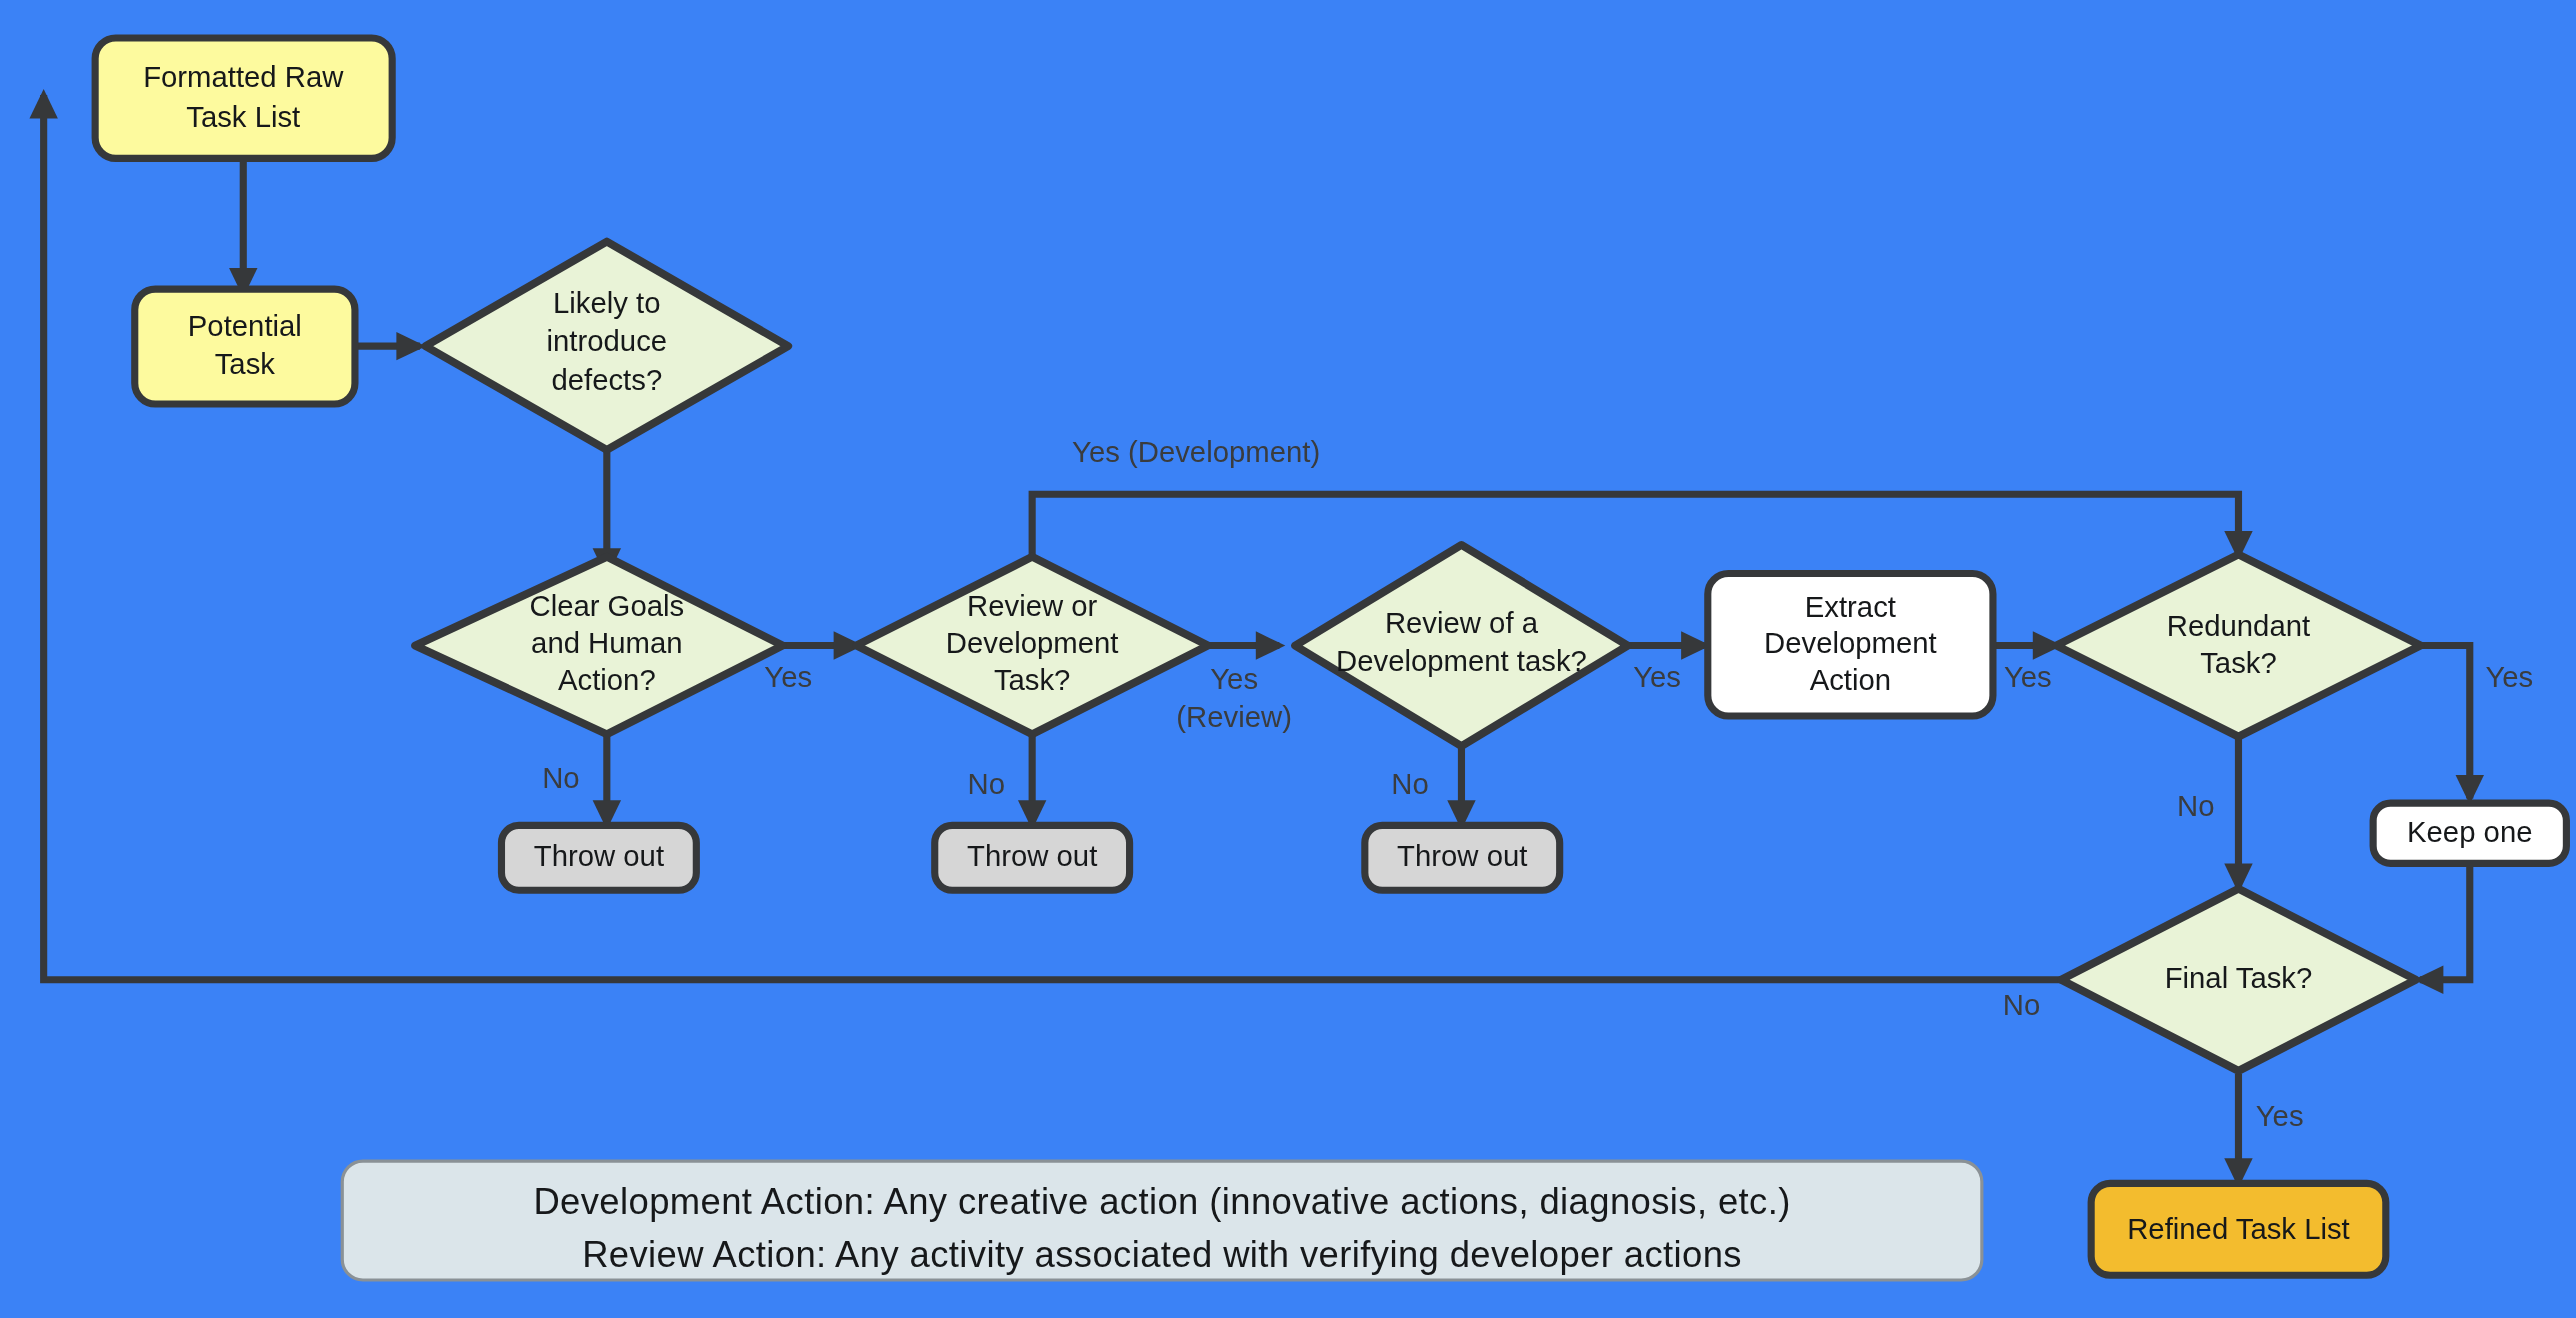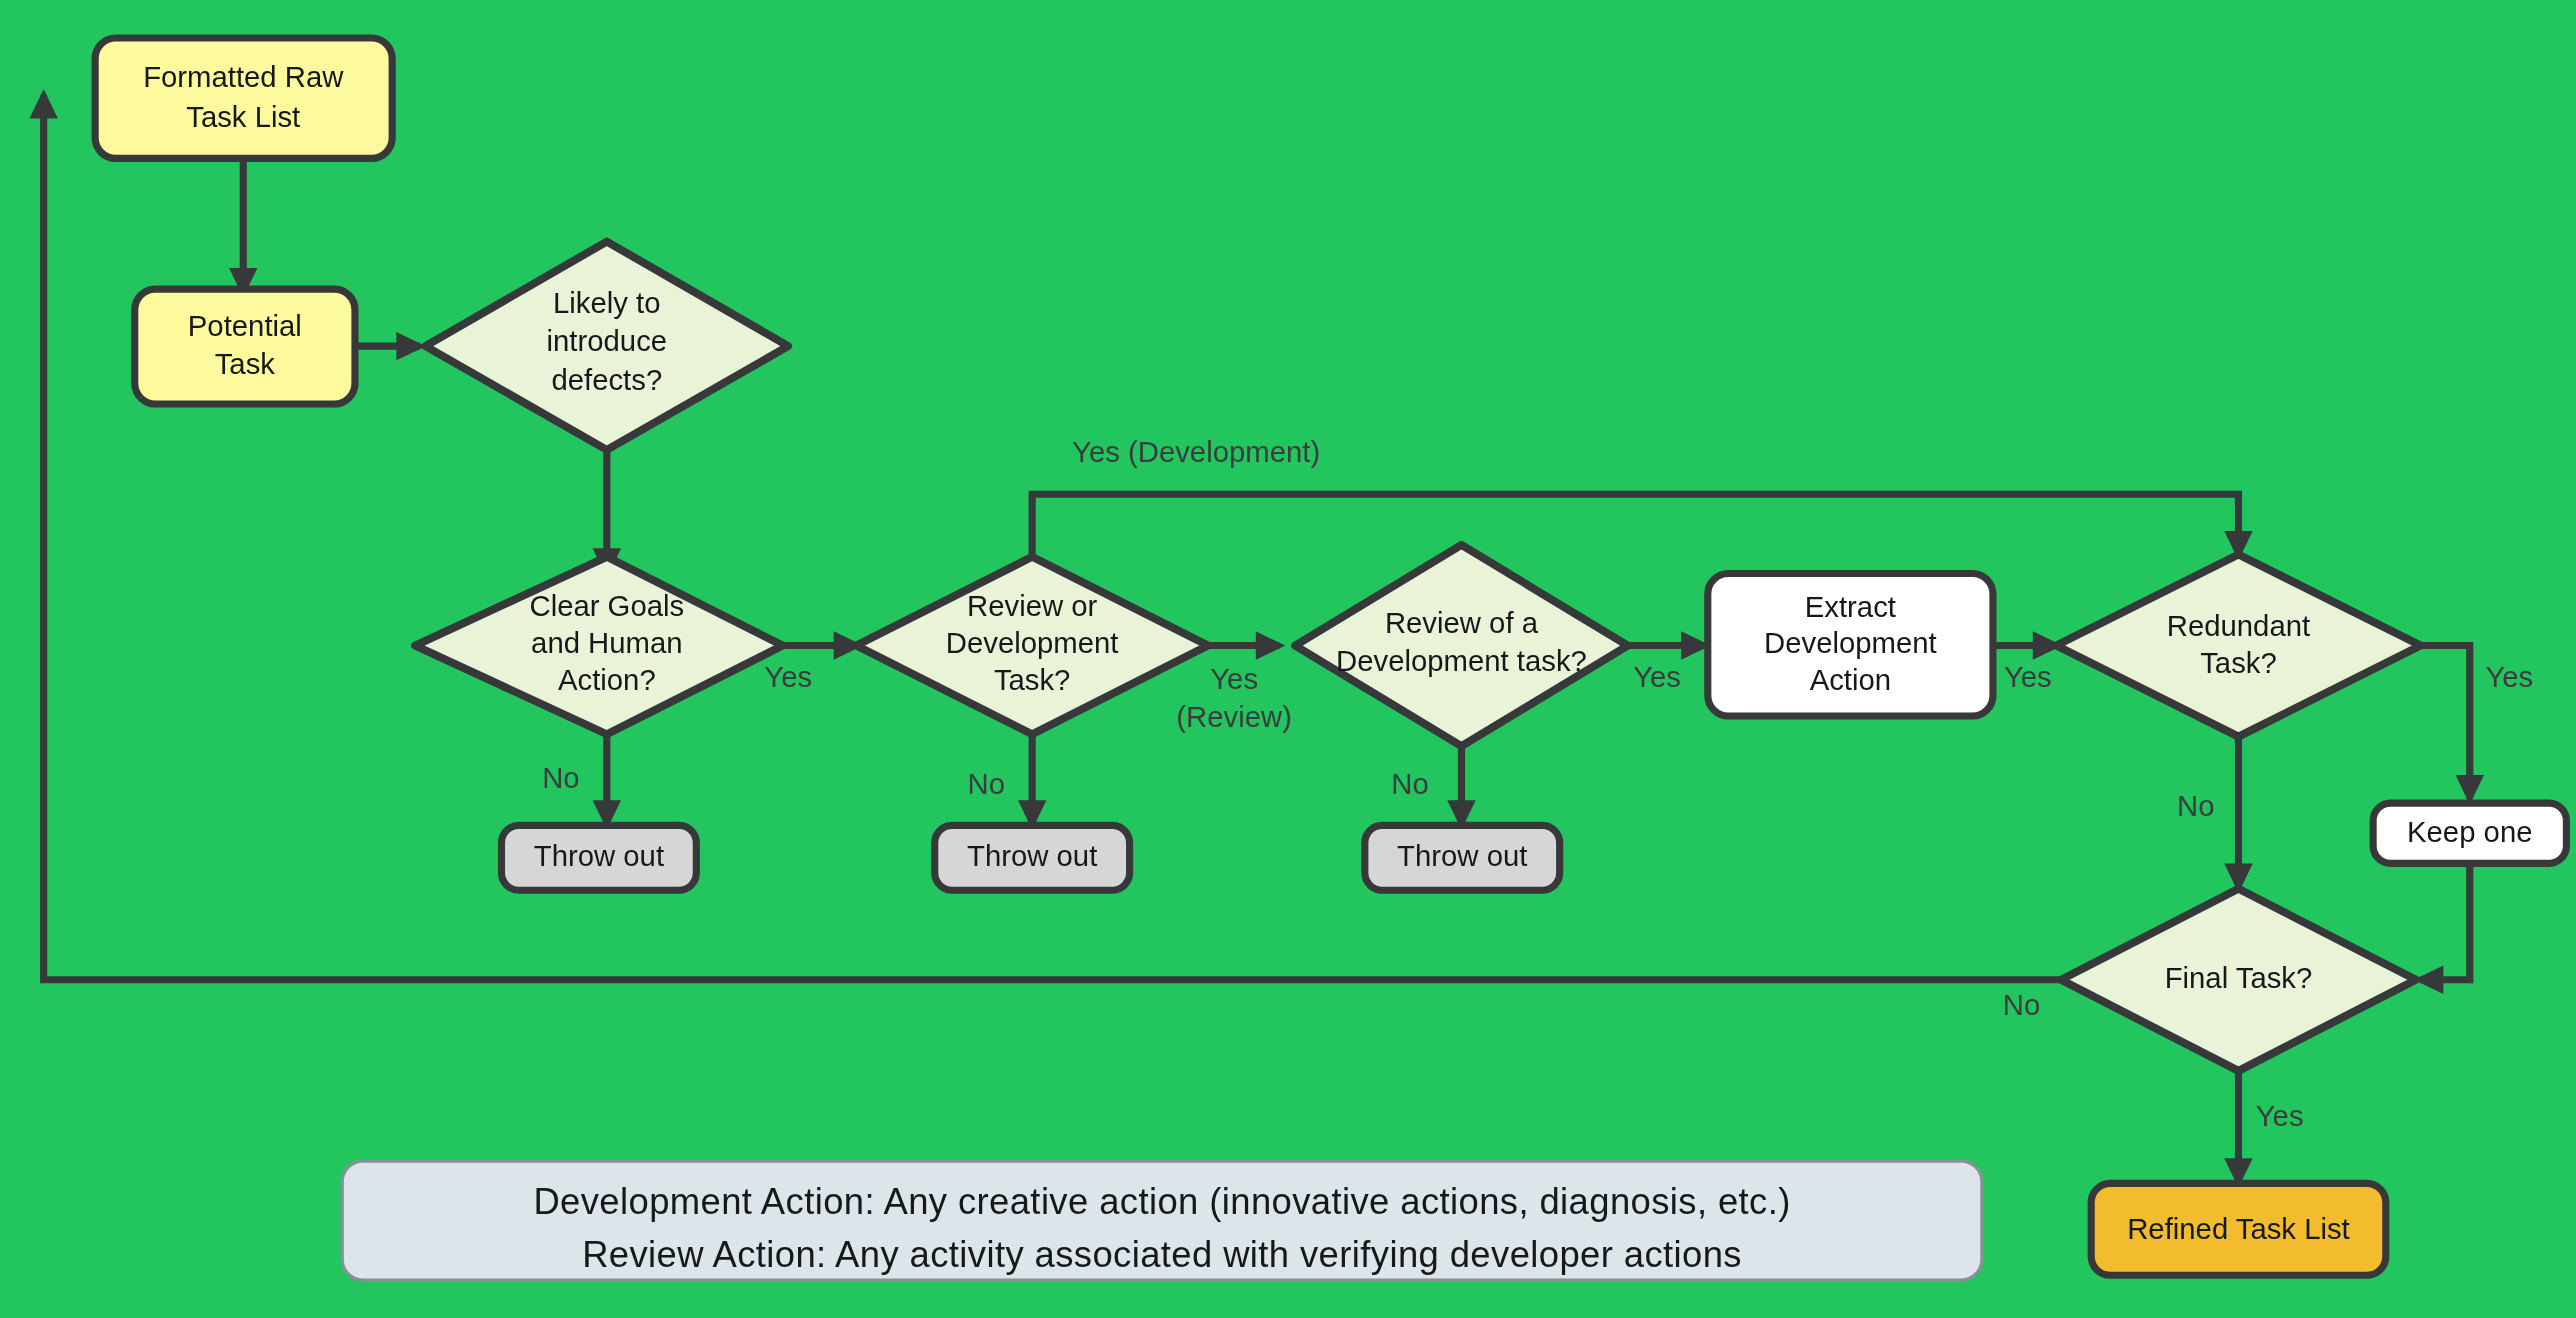--- a/index.html
+++ b/index.html
@@ -1,17 +1,17 @@
 <!DOCTYPE html>
 <html style="font-size:12.7px"><head>
 <meta charset="utf-8">
 <style>
   html,body{margin:0;padding:0;background:#ffffff;}
   body{width:2576px;height:1318px;font-family:"Liberation Sans",sans-serif;}
-  #stage{position:relative;width:2576px;height:1318px;overflow:hidden;background:#22c55e;}
+  #stage{position:relative;width:2576px;height:1318px;overflow:hidden;background:#3b82f6;}
   svg#flow{position:absolute;left:0;top:0;width:2576px;height:1318px;display:block;}
   .edge{fill:none;stroke:#36383a;stroke-width:9;stroke-linejoin:miter;stroke-linecap:butt;}
   .nodeShape{stroke:#36383a;stroke-width:9;stroke-linejoin:round;}
   .nodeShape.diamond{stroke-width:10;}
   .txt{font-family:"Liberation Sans",sans-serif;fill:#16181a;font-size:37px;dominant-baseline:middle;text-anchor:middle;}
   .lbl{font-family:"Liberation Sans",sans-serif;fill:#3a3c3e;font-size:37px;dominant-baseline:middle;}
   .legendtxt{font-family:"Liberation Sans Narrow","Liberation Sans",sans-serif;fill:#16181a;font-size:46px;text-anchor:middle;dominant-baseline:middle;letter-spacing:0.5px;}
 </style>
 </head>
 <body>

